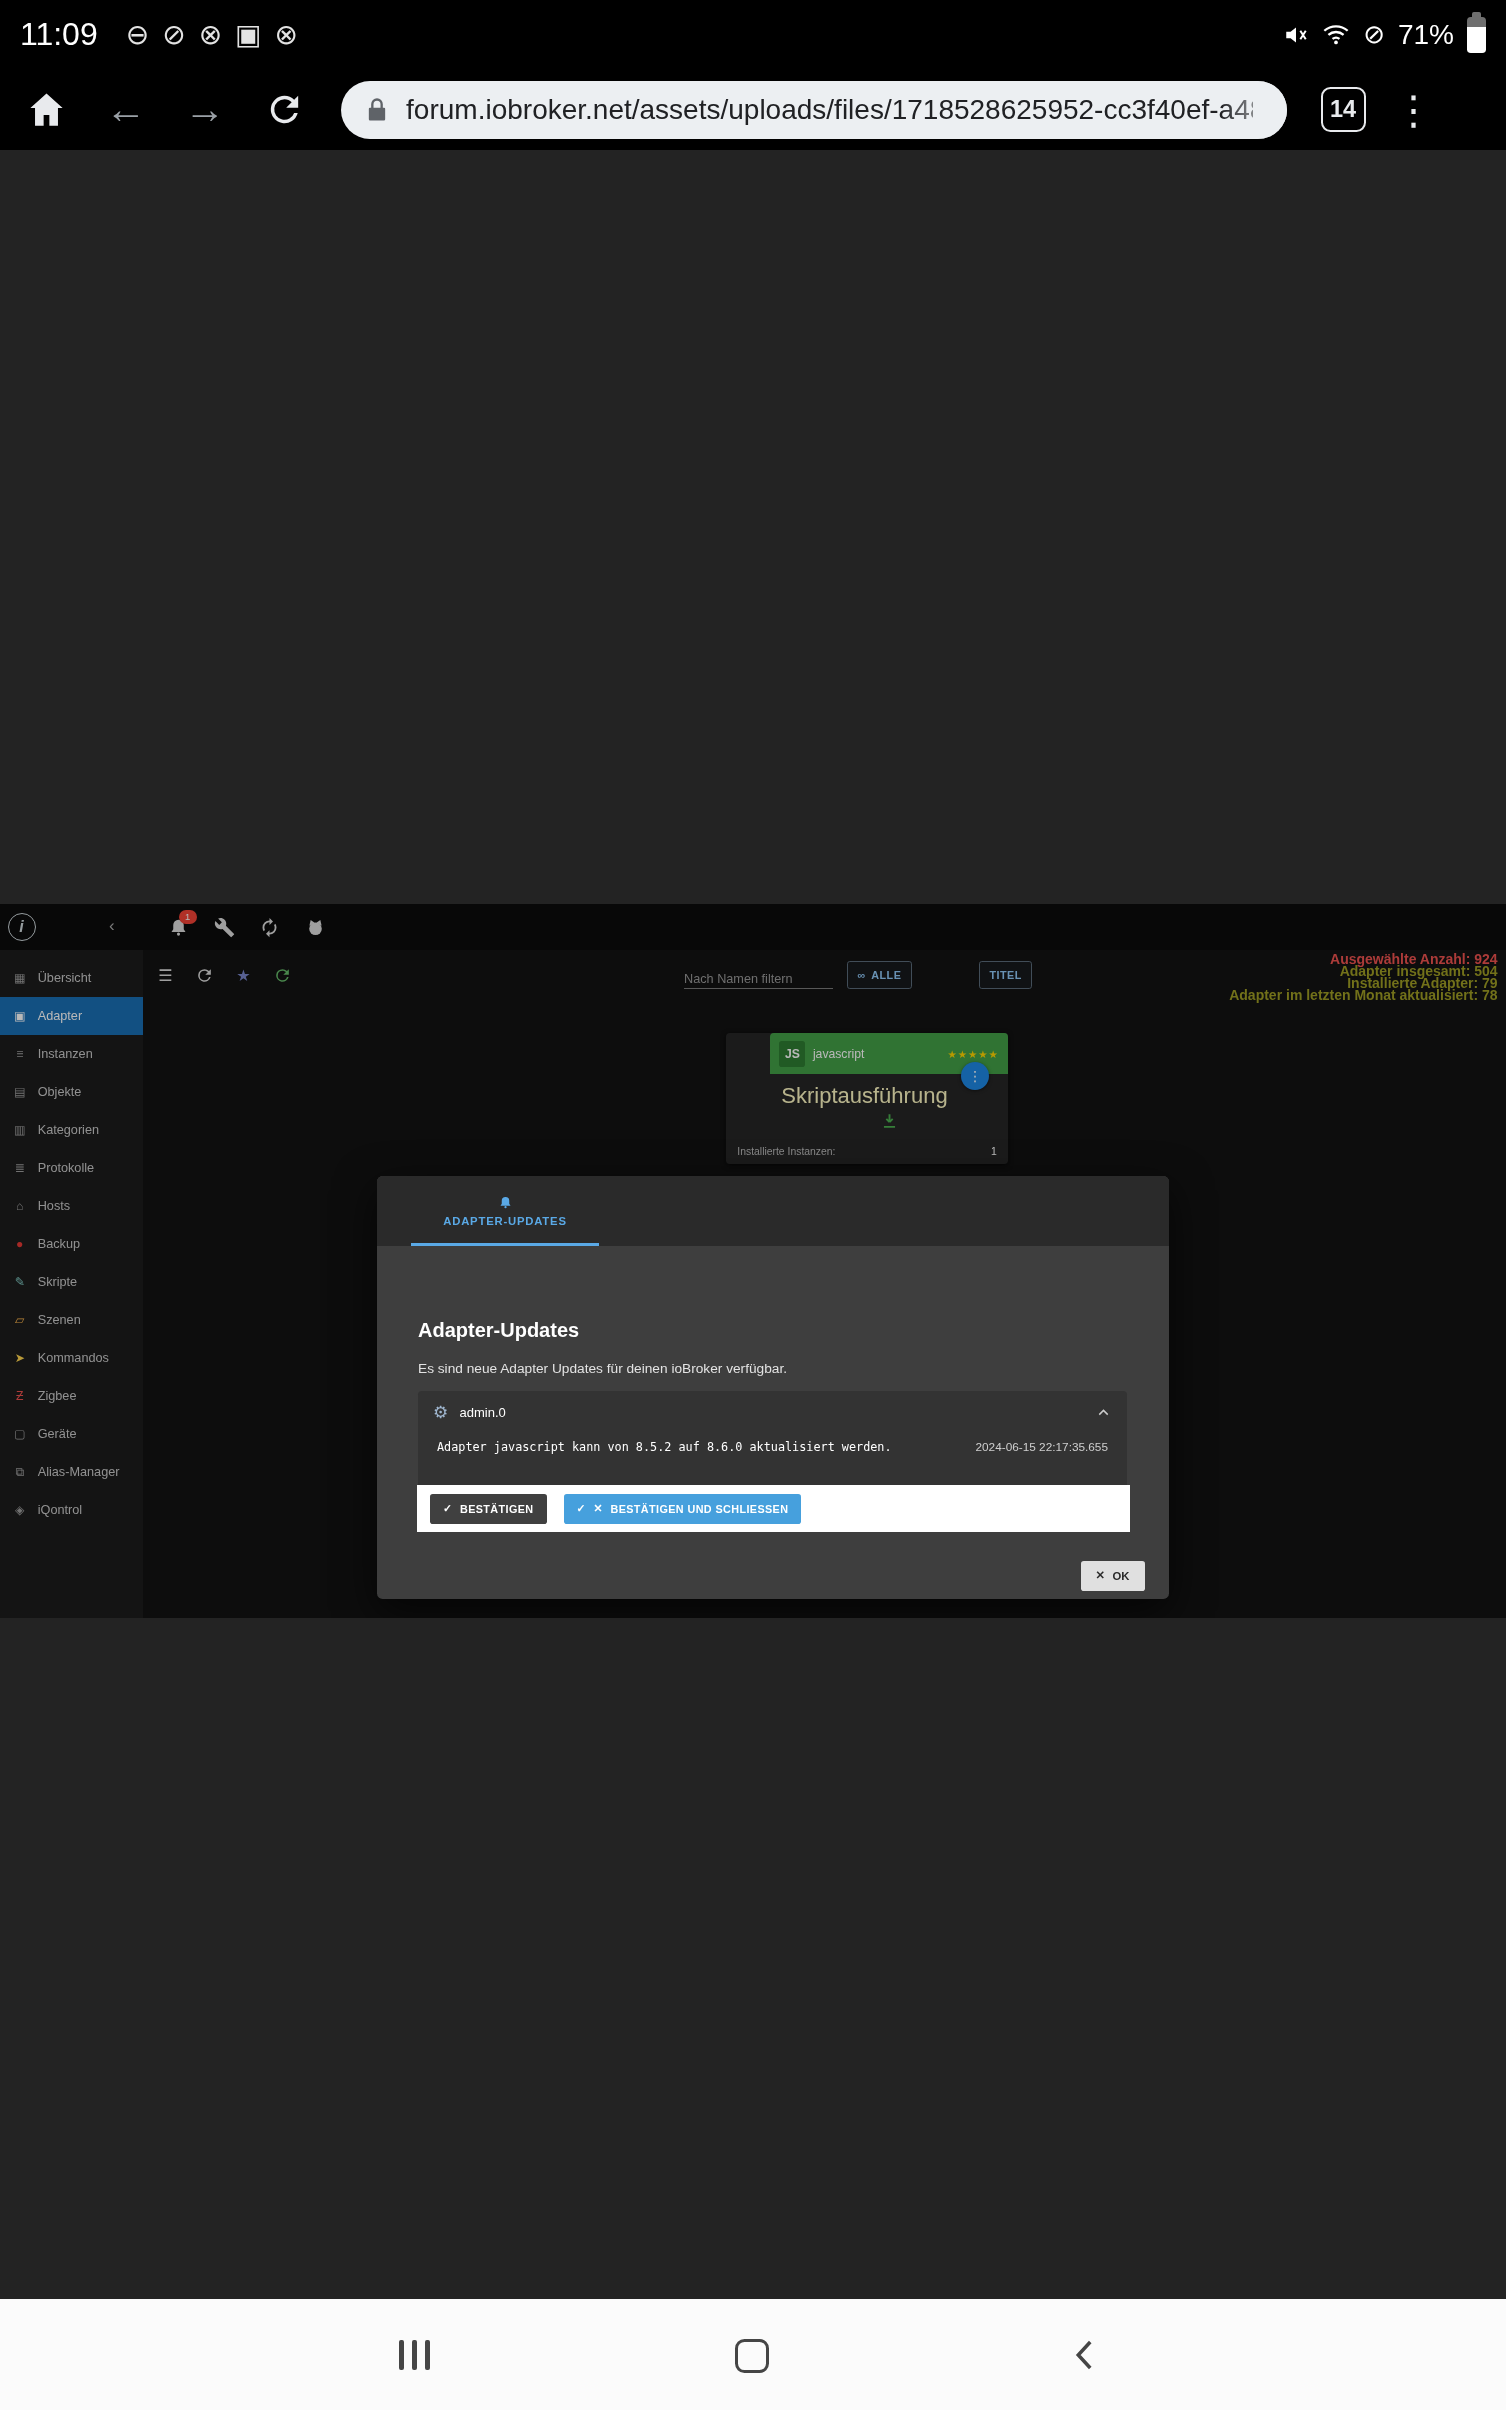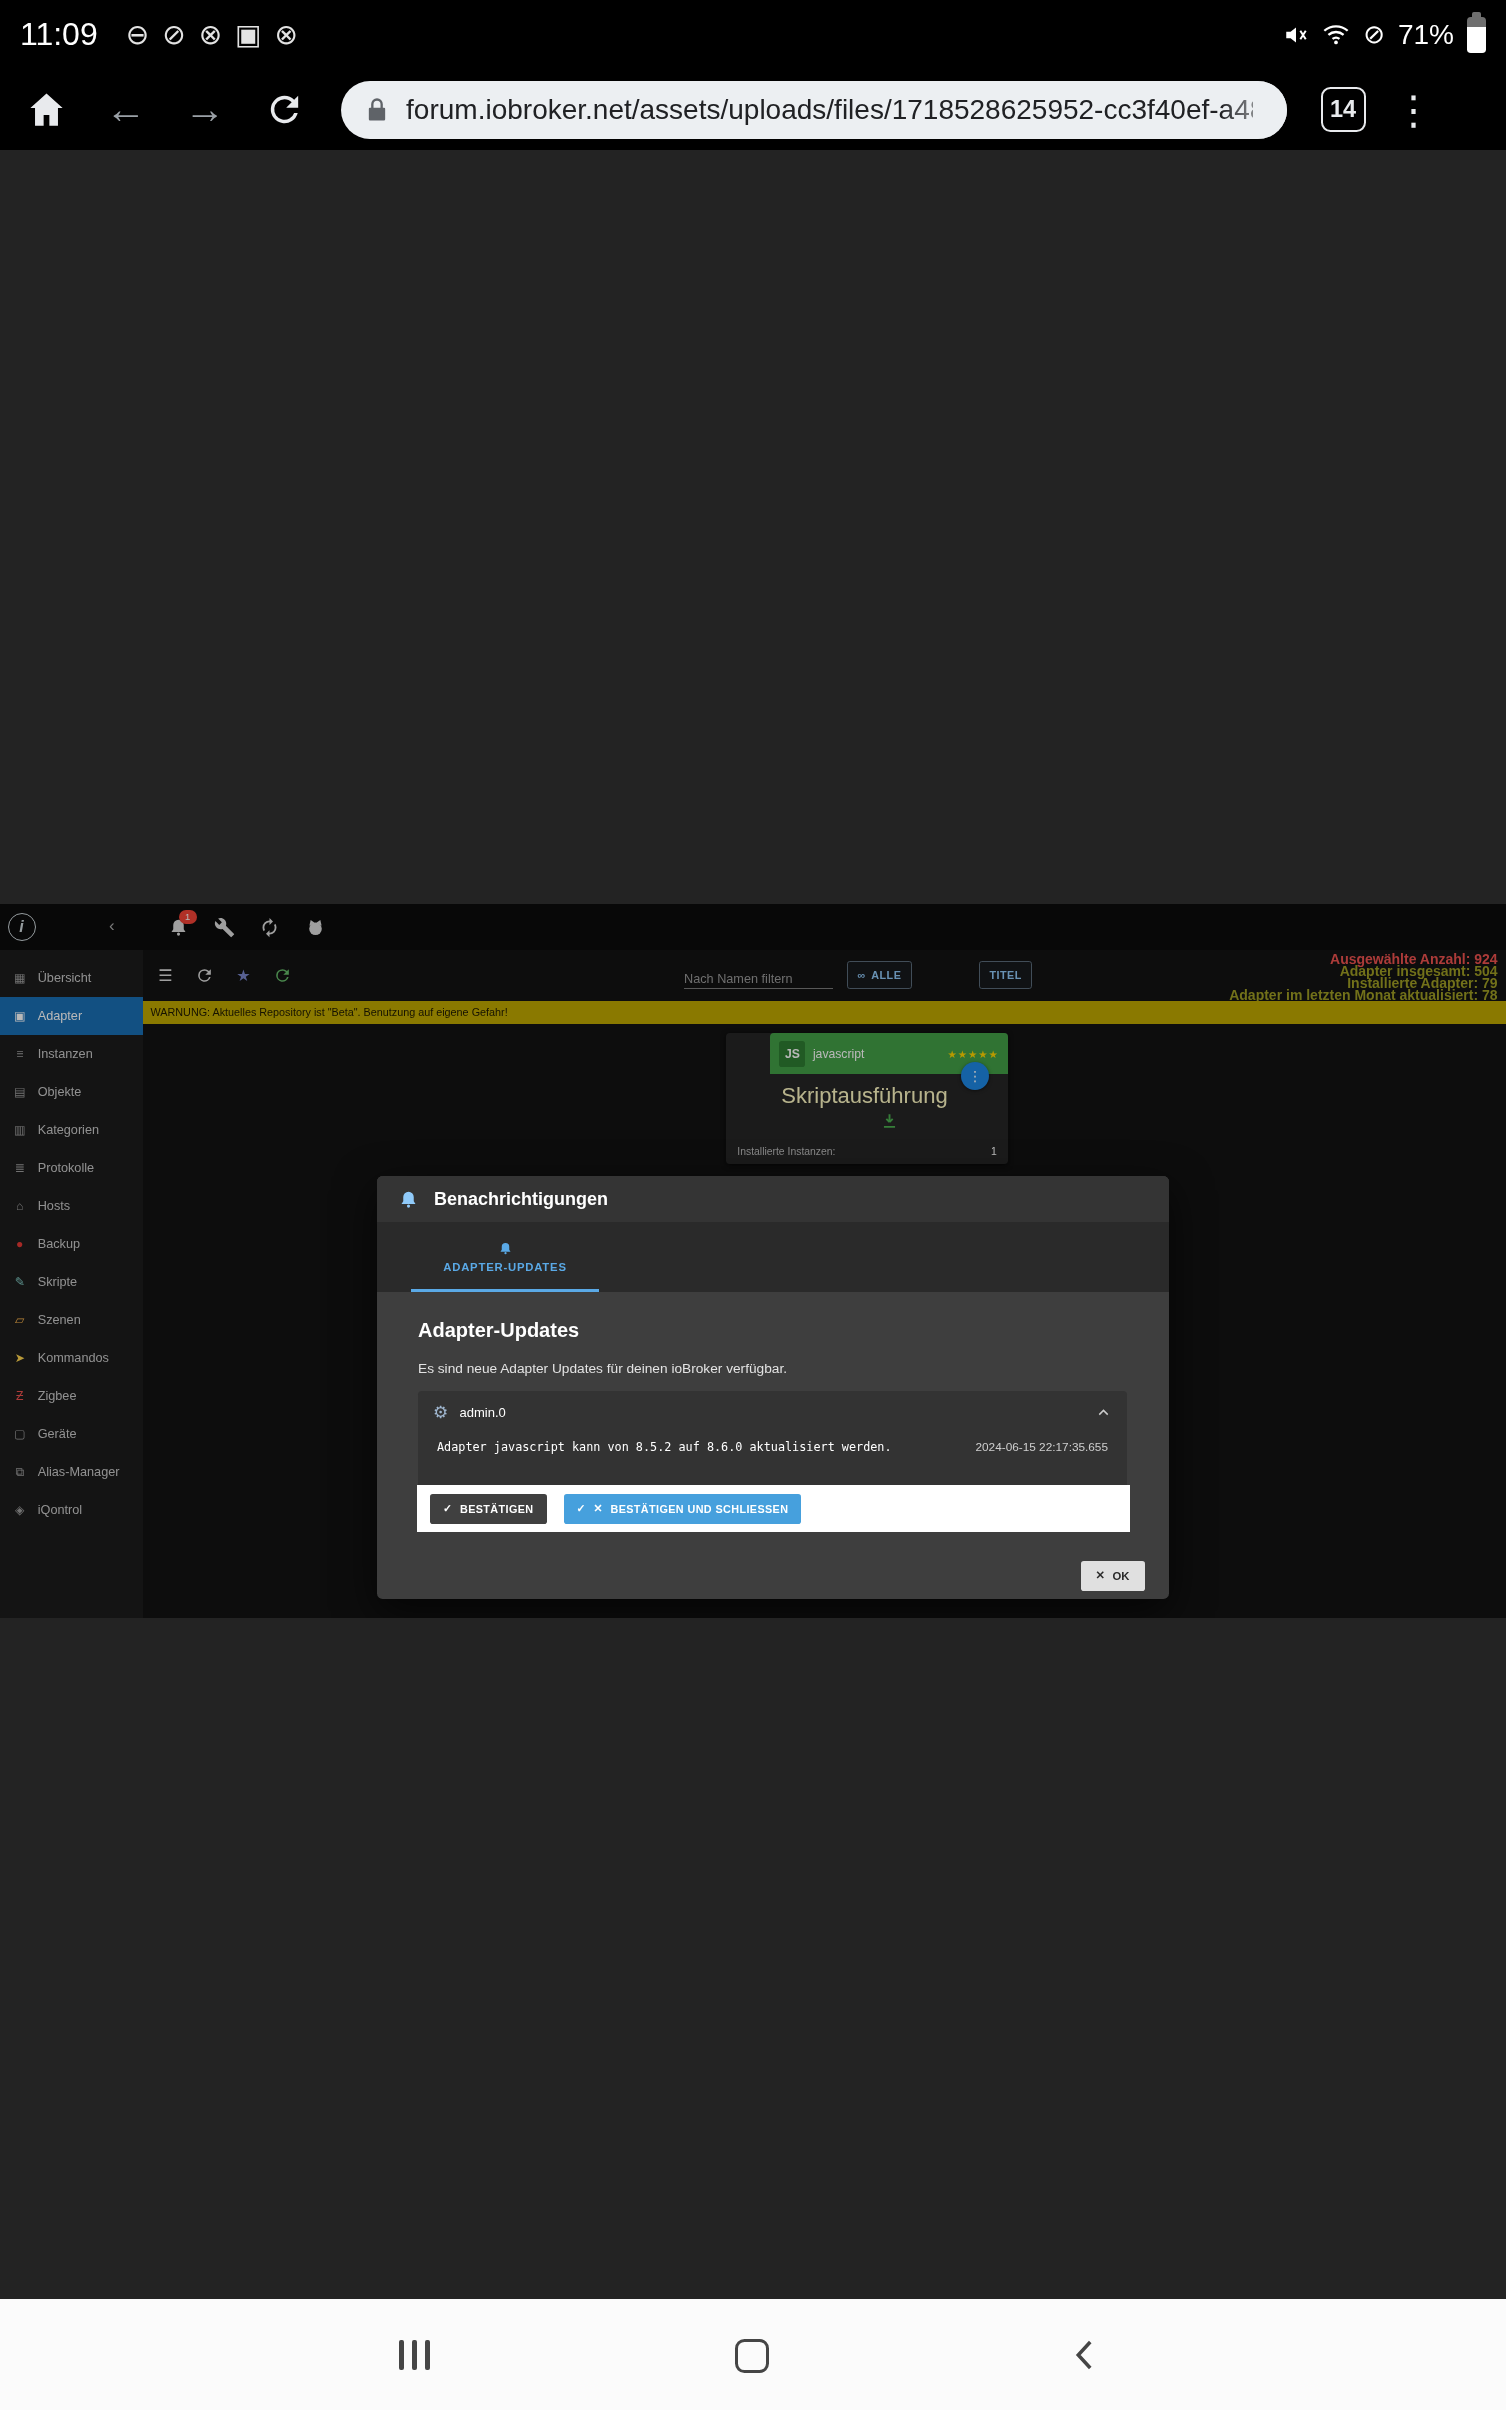--- a/index.html
+++ b/index.html
@@ -320,23 +320,20 @@
           </div>
         </div>
 
         <div class="sh-stats">
             <div class="stat-line" style="color: rgb(239, 83, 80);">Ausgewählte Anzahl: 924</div>
             <div class="stat-line" style="color: rgb(158, 157, 36);">Adapter insgesamt: 504</div>
             <div class="stat-line" style="color: rgb(158, 157, 36);">Installierte Adapter: 79</div>
             <div class="stat-line" style="color: rgb(158, 157, 36);">Adapter im letzten Monat aktualisiert: 78</div>
           </div>
 
-        <div class="sh-warning">
-          <span>WARNUNG: Aktuelles Repository ist "Beta". Benutzung auf eigene Gefahr!</span>
-        </div>
 
         <div class="sh-card">
           <div class="card-head">
             <span class="js-logo">JS</span>
             <span class="card-name">javascript</span>
             <span class="stars">★★★★★</span>
           </div>
           <div class="card-title">Skriptausführung</div>
           <div class="dl-arrow">
             <svg width="19" height="19" viewBox="0 0 24 24" fill="none" stroke="#4caf50" stroke-width="2.4" style="display:inline-block;">
@@ -347,29 +344,20 @@
             <span>Installierte Instanzen:</span>
             <b>1</b>
           </div>
           <div class="card-menu">⋮</div>
         </div>
       </div>
 
       <div class="backdrop"></div>
 
       <div class="sh-dialog">
-        <div class="dlg-title">
-          <span>
-            <svg width="21" height="21" viewBox="0 0 24 24" fill="#90caf9">
-                <path d="M12 3a6 6 0 0 0-6 6v5l-2 3h16l-2-3V9a6 6 0 0 0-6-6z"></path>
-                <circle cx="12" cy="19.5" r="1.8"></circle>
-              </svg>
-          </span>
-          <span class="t">Benachrichtigungen</span>
-        </div>
         <div class="dlg-tabs">
           <div class="dlg-tab">
             <span>
               <svg width="15" height="15" viewBox="0 0 24 24" fill="#5aa9e6">
                   <path d="M12 3a6 6 0 0 0-6 6v5l-2 3h16l-2-3V9a6 6 0 0 0-6-6z"></path>
                   <circle cx="12" cy="19.5" r="1.8"></circle>
                 </svg>
             </span>
             <span class="lbl">ADAPTER-UPDATES</span>
           </div>

